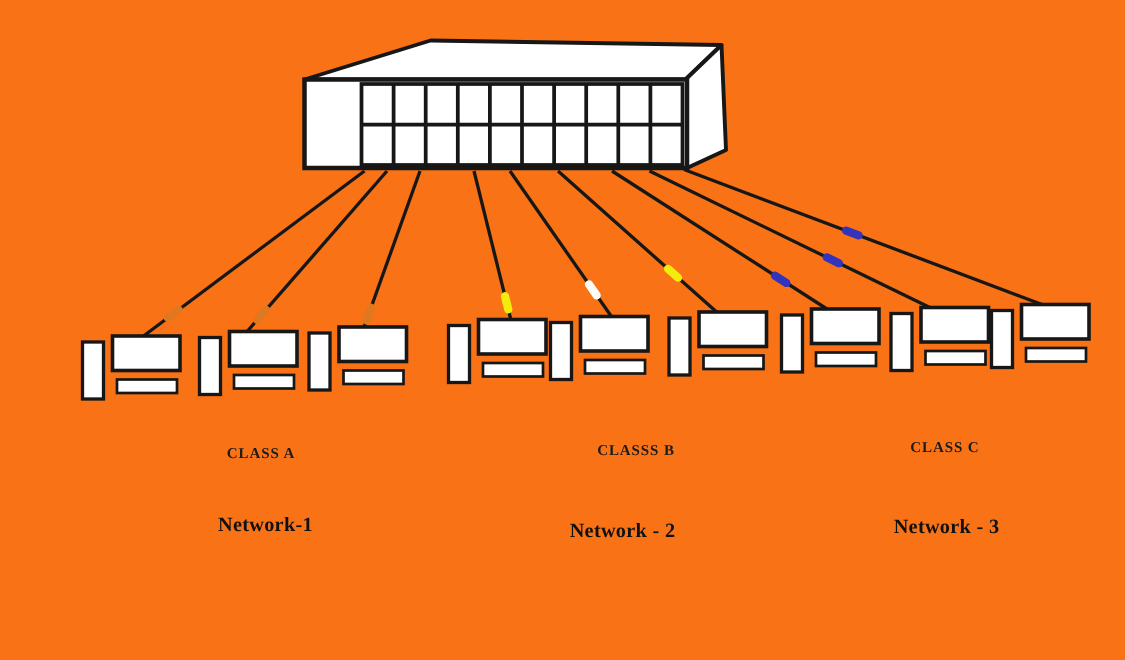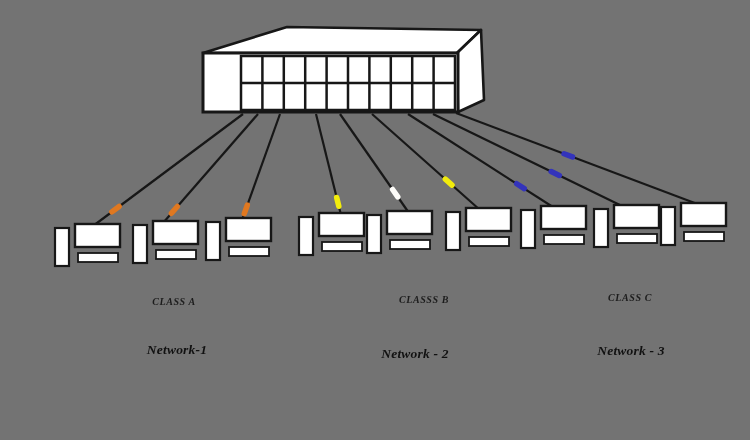--- a/index.html
+++ b/index.html
@@ -1,22 +1,21 @@
 <!DOCTYPE html>
 <html><head>
 <meta charset="utf-8">
 <style>
   html,body{margin:0;padding:0;background:#ffffff;}
   .stage{
     position:relative;
     width:750px;height:440px;
-    background:#737373;
+    background:#f97316;
     overflow:hidden;
     font-family:"Liberation Serif", serif;
-    font-style:italic;
   }
   svg{display:block;}
   .class-label{
     font-family:"Liberation Serif", serif;
     font-weight:bold;
     font-size:10px;
     letter-spacing:0.6px;
     fill:#1c1c1c;
   }
   .network-label{

